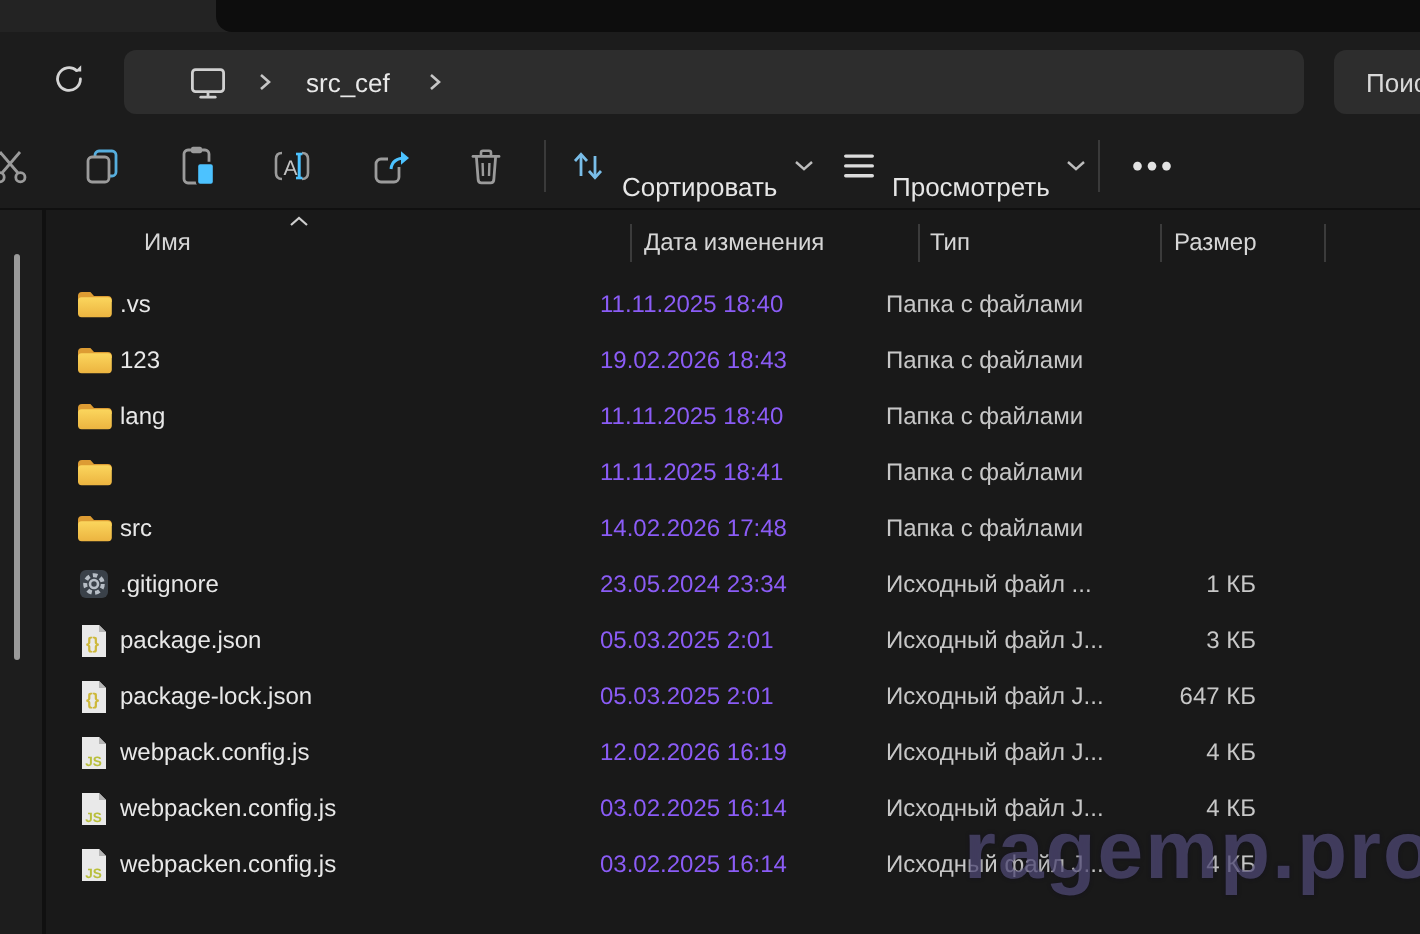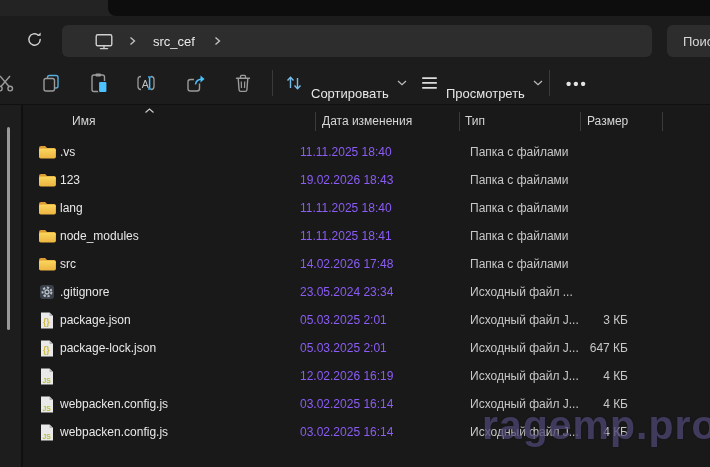--- a/index.html
+++ b/index.html
@@ -52,21 +52,21 @@
   .hs1 { left:293px; } .hs2 { left:437px; } .hs3 { left:558px; } .hs4 { left:640px; }
   .sort-caret { position:absolute; left:122px; top:3px; }
 
   .rows { position:absolute; left:0; top:33px; width:710px; }
   .row { position:relative; height:28px; width:588px; }
   .cell { position:absolute; top:0; line-height:28px; font-size:12px; white-space:nowrap; }
   .cell-icon { position:absolute; left:38px; top:50%; transform:translateY(-50%); width:18px;
                height:18px; display:flex; align-items:center; justify-content:center; }
   .c-name { left:60px; color:#e8e8e8; }
   .c-date { left:300px; width:135px; color:#8b5cf6; }
-  .c-type { left:443px; width:112px; color:#c7c7c7; overflow:hidden;margin-left:27px; }
+  .c-type { left:443px; width:112px; color:#c7c7c7; overflow:hidden; }
   .c-size { left:540px; width:88px; color:#c7c7c7; text-align:right; }
 
   .ic { display:none; }
   .row[data-icon="folder"] .ic-folder { display:block; }
   .row[data-icon="gear"]   .ic-gear   { display:block; }
   .row[data-icon="json"]   .ic-json   { display:block; }
   .row[data-icon="js"]     .ic-js     { display:block; }
 
   .watermark { position:absolute; left:482px; top:297px; font-size:41px; font-weight:bold;
                letter-spacing:1px; color:rgba(96,89,140,0.58); z-index:5;
@@ -280,21 +280,20 @@
           <linearGradient id="foldg" x1="0" y1="0" x2="0" y2="1">
             <stop offset="0" stop-color="#fbd65d"></stop>
                   <stop offset="1" stop-color="#ecb440"></stop>
           </linearGradient>
         </defs>
         <path d="M1 3 a2 2 0 0 1 2 -2 h4.2 l1.8 2 h6.9 a2 2 0 0 1 2 2 v1 H1 z" fill="#dd9c33"></path>
         <rect x="1" y="3.6" width="16.9" height="10" rx="1.8" fill="url(#foldg)"></rect>
       </svg>
 
     </span>
-    <span class="cell c-name">node_modules</span>
     <span class="cell c-date">11.11.2025 18:41</span>
     <span class="cell c-type">Папка с файлами</span>
     <span class="cell c-size"></span>
   </div>
         <div class="row" data-icon="folder">
     <span class="cell-icon">
       <svg class="ic ic-folder" width="18" height="14" viewBox="0 0 18 14">
         <defs>
           <linearGradient id="foldg" x1="0" y1="0" x2="0" y2="1">
             <stop offset="0" stop-color="#fbd65d"></stop>
@@ -317,20 +316,21 @@
       <svg class="ic ic-gear" width="16" height="16" viewBox="0 0 16 16">
         <rect x="1" y="1" width="14" height="14" rx="3" fill="#3a4149"></rect>
         <circle cx="8" cy="8" r="4.4" fill="none" stroke="#b7bec6" stroke-width="2" stroke-dasharray="2.3 1.7"></circle>
         <circle cx="8" cy="8" r="2" fill="none" stroke="#b7bec6" stroke-width="1.3"></circle>
       </svg>
 
     </span>
     <span class="cell c-name">.gitignore</span>
     <span class="cell c-date">23.05.2024 23:34</span>
     <span class="cell c-type">Исходный файл ...</span>
+    <span class="cell c-size">1 КБ</span>
   </div>
         <div class="row" data-icon="json">
     <span class="cell-icon">
 
       <svg class="ic ic-json" width="14" height="17" viewBox="0 0 14 17">
         <path d="M1 0.5 h8.5 L13 4 V16.5 H1 z" fill="#e9e9e9"></path>
         <path d="M9.5 0.5 L13 4 H9.5 z" fill="#b5b5b5"></path>
         <text x="3" y="12.5" font-size="8.5" font-weight="bold" fill="#cdb83a" font-family="Liberation Sans,sans-serif">{}</text>
       </svg>
 
@@ -357,20 +357,21 @@
   </div>
         <div class="row" data-icon="js">
     <span class="cell-icon">
 
       <svg class="ic ic-js" width="14" height="17" viewBox="0 0 14 17">
         <path d="M1 0.5 h8.5 L13 4 V16.5 H1 z" fill="#e9e9e9"></path>
         <path d="M9.5 0.5 L13 4 H9.5 z" fill="#b5b5b5"></path>
         <text x="2.6" y="14.8" font-size="6.8" font-weight="bold" fill="#b9bf3c" font-family="Liberation Sans,sans-serif">JS</text>
       </svg>
     </span>
+    <span class="cell c-name">webpack.config.js</span>
     <span class="cell c-date">12.02.2026 16:19</span>
     <span class="cell c-type">Исходный файл J...</span>
     <span class="cell c-size">4 КБ</span>
   </div>
         <div class="row" data-icon="js">
     <span class="cell-icon">
 
       <svg class="ic ic-js" width="14" height="17" viewBox="0 0 14 17">
         <path d="M1 0.5 h8.5 L13 4 V16.5 H1 z" fill="#e9e9e9"></path>
         <path d="M9.5 0.5 L13 4 H9.5 z" fill="#b5b5b5"></path>

